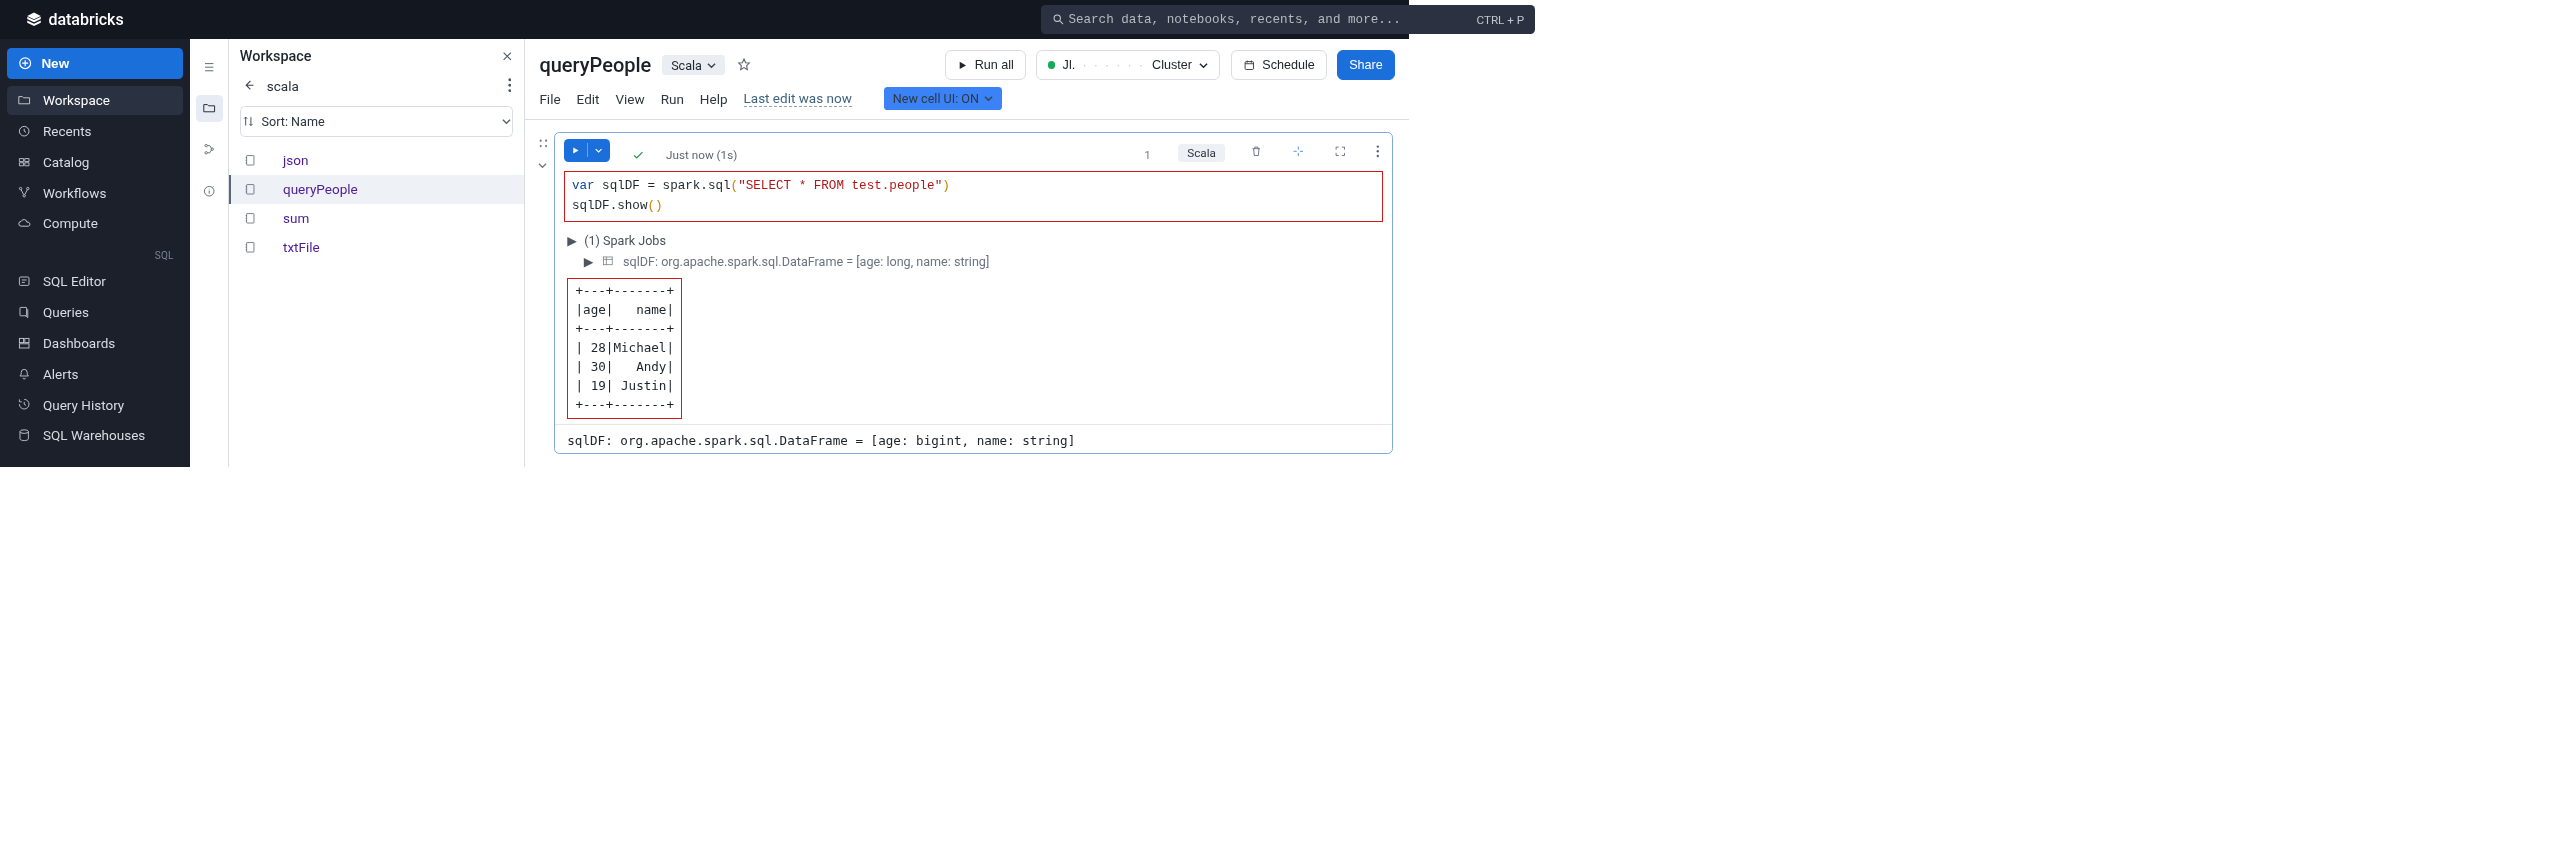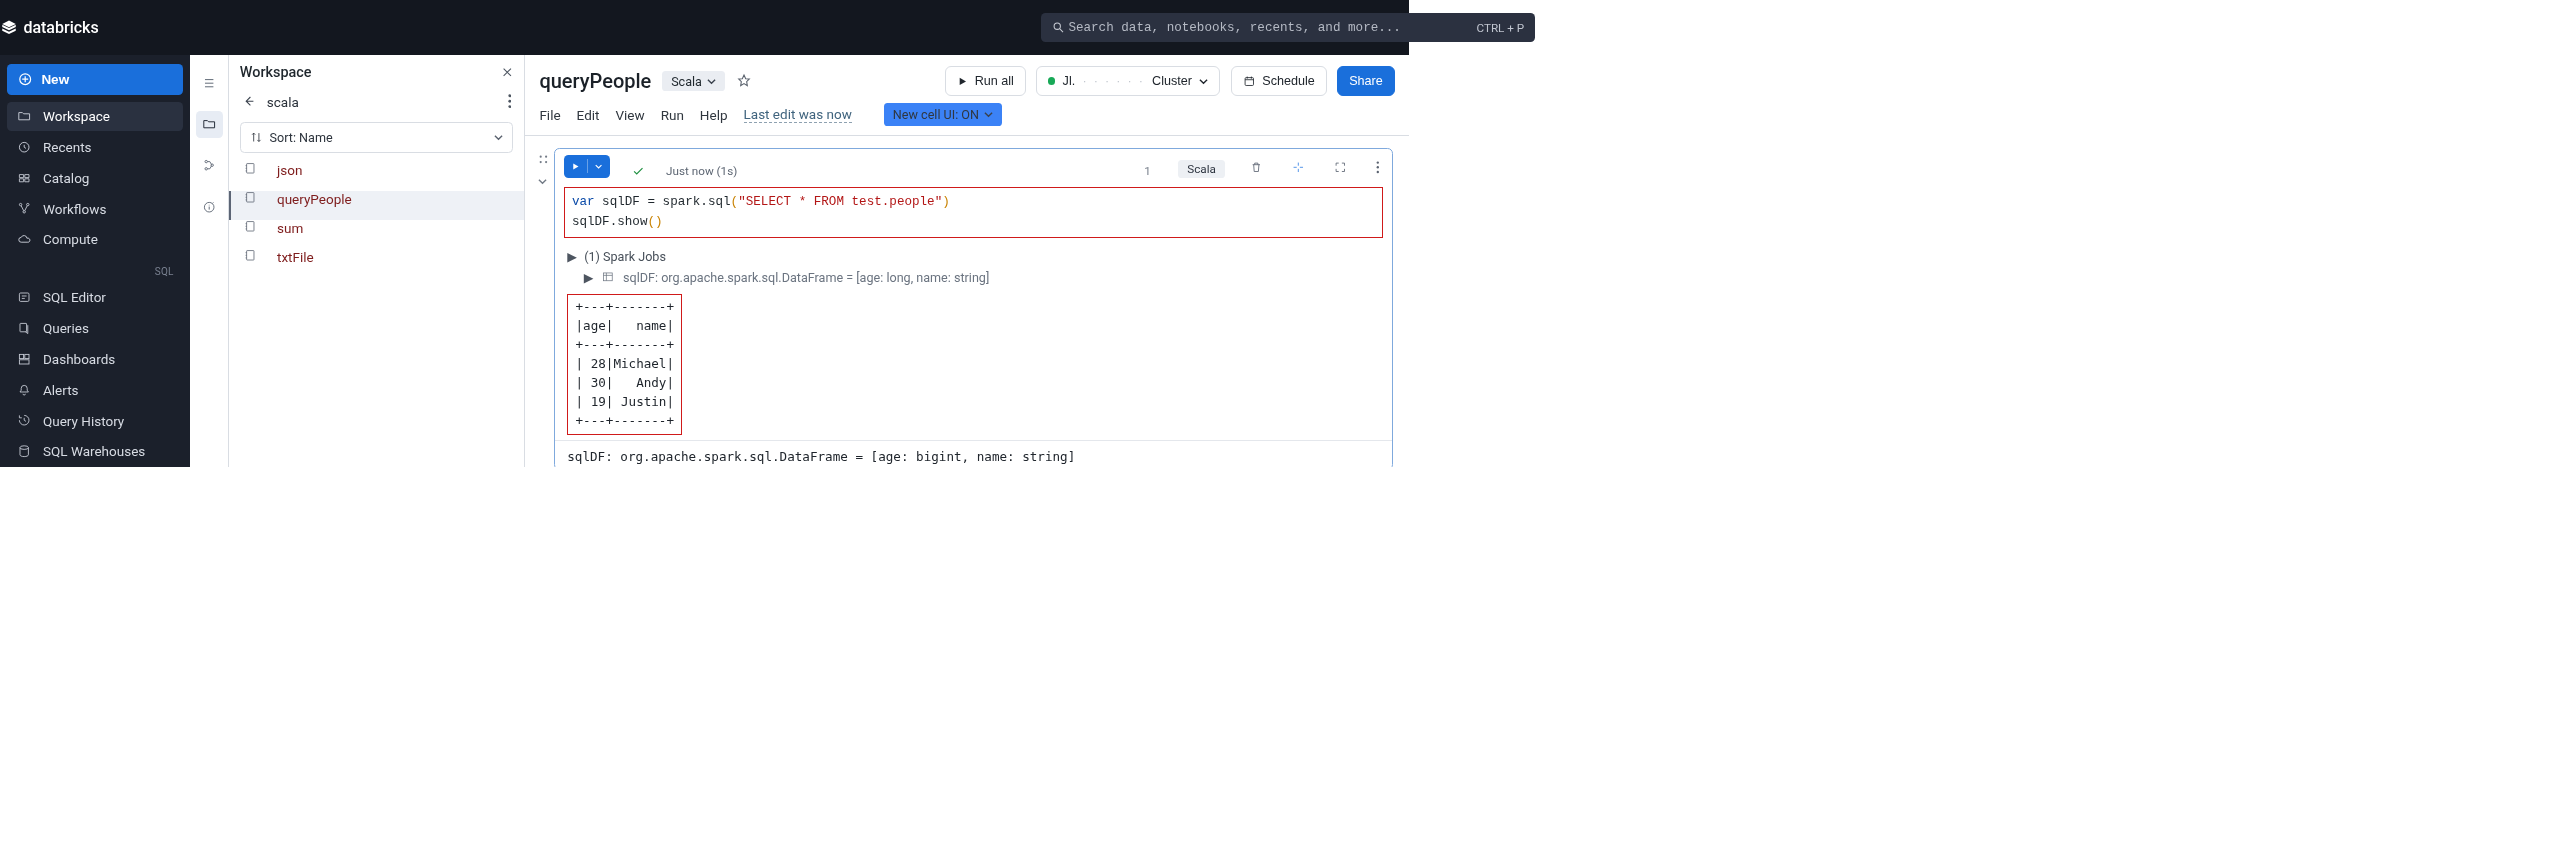--- a/index.html
+++ b/index.html
@@ -24,25 +24,25 @@
     font-family: -apple-system, BlinkMacSystemFont, "Segoe UI", Roboto, Helvetica, Arial, sans-serif;
     font-size: 12.6px;
     color: var(--text-dark);
     background: var(--bg-main);
     width: 1409px;
     height: 467px;
     overflow: hidden;
   }
   
   .topbar {
-    height: 55px;
+    height: 39px;
     background: var(--bg-dark);
     display: flex;
     align-items: center;
-    padding: 0 0;
+    padding: 0 25px;
     gap: 4px;
   }
   .logo { display: flex; align-items: center; gap: 5.4px; color: #fff; font-weight: 500; font-size: 16px; cursor: pointer; }
   .logo svg { flex: none; }
   .topbar-spacer { flex: 1; }
   .search-wrap {
     position: absolute;
     left: 50%;
     transform: translateX(-50%);
     display: flex;
@@ -160,37 +160,37 @@
   .fb-crumb .back { cursor:pointer; color:#3a424d; display:flex;}
   .fb-crumb .lbl { font-size:13.5px; color:#2a313a;}
   .fb-crumb .more { margin-left:auto; cursor:pointer; color:#4c5560;}
   .fb-sort {
     margin: 5.4px 10.8px;
     border:0.9px solid var(--border);
     border-radius:4.5px;
     height:30.5px;
     display:flex;
     align-items:center;
-    padding:0 9px;
+    padding:0 1px;
     gap:7.2px;
     cursor:pointer;
     font-size:12.6px;
     color:#2d343d;
   }
   .fb-sort .chev { margin-left:auto; color:#5a626e;}
   .fb-list { padding-top:3.6px;}
   .fb-item {
     display:flex;
-    align-items:flex-start;
-    gap:19px;
+    align-items:center;
+    gap:25px;
     height:29px;
     padding:0 12.6px;
     cursor:pointer;
     font-size:13.5px;
-    color:#7f1d1d;
+    color:#4c1d95;
     border-left:2.7px solid transparent;
   }
   .fb-item.selected { background:#eef1f6; border-left-color:#5c6575;}
   .fb-ic { width:14.4px; display:flex; color:#5a6270;}
   
   .editor {
     flex: 1;
     display: flex;
     flex-direction: column;
     min-width:0;

